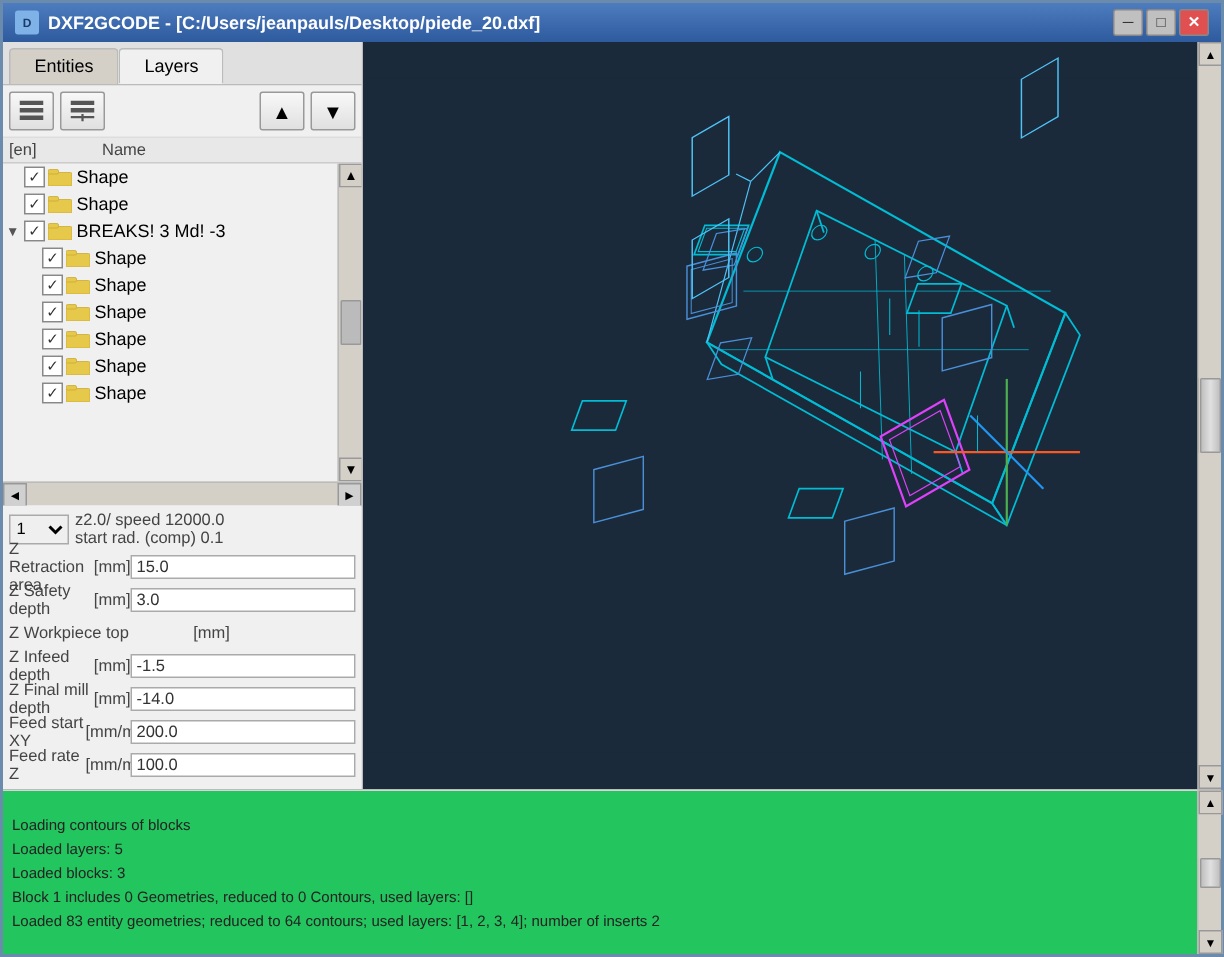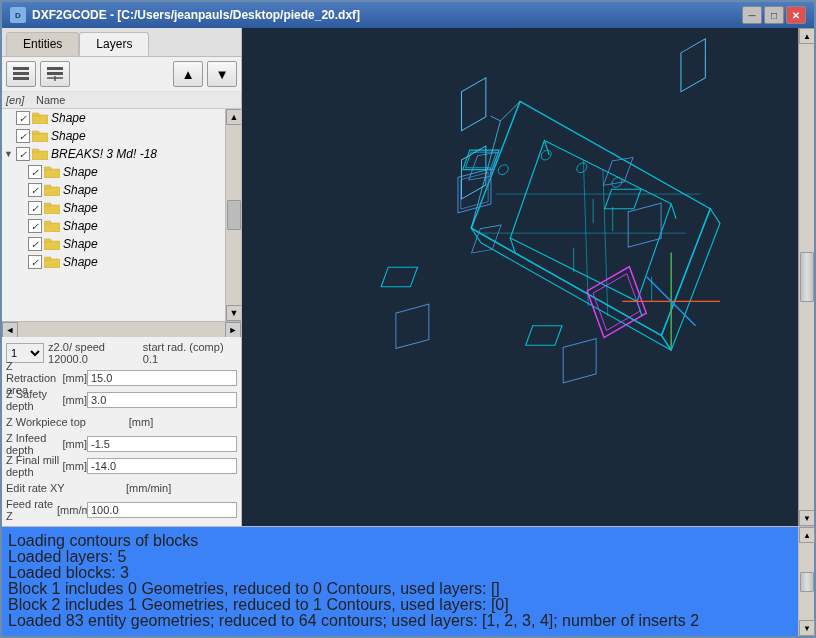--- a/index.html
+++ b/index.html
@@ -163,21 +163,21 @@
 
     
     .layer-tree-header {
       display: flex;
       padding: 2px 4px;
       background: #e8e8e8;
       border-bottom: 1px solid #ccc;
       font-size: 11px;
       color: #444;
     }
-    .layer-tree-header .col-en { width: 30px; font-style: italic; }
+    .layer-tree-header .col-en { width: 62px; }
     .layer-tree-header .col-name { flex: 1; }
 
     .tree-item {
       display: flex;
       align-items: center;
       padding: 1px 2px;
       height: 18px;
       font-size: 12px;
       cursor: pointer;
     }
@@ -195,21 +195,20 @@
       justify-content: center;
       font-size: 10px;
       flex-shrink: 0;
     }
     .tree-checkbox.checked::after { content: '✓'; color: #333; }
     .tree-item-label { font-size: 12px; color: #000; }
     .tree-content {
       flex: 1;
       overflow-y: scroll;
       overflow-x: hidden;
-      font-style: italic;
     }
 
     
     .params-section {
       background: #f0f0f0;
       padding: 4px;
       flex-shrink: 0;
     }
     .param-row {
       display: flex;
@@ -269,23 +268,23 @@
 
     
     .bottom-section {
       display: flex;
       height: 110px;
       border-top: 1px solid #bbb;
       flex-shrink: 0;
     }
     .status-content {
       flex: 1;
-      background: #3b82f6;
-      padding: 6px 6px;
-      font-size: 16px;
+      background: #22c55e;
+      padding: 16px 6px;
+      font-size: 10px;
       color: #222;
       overflow-y: auto;
     }
     .bottom-vscroll {
       width: 16px;
       background: #d4d0c8;
       border-left: 1px solid #bbb;
       display: flex;
       flex-direction: column;
     }
@@ -392,21 +391,21 @@
     </svg>
               <span class="tree-item-label">Shape</span>
             </div>
             <div class="tree-item">
               <span class="tree-expand" style="font-size:9px;color:#555;">▼</span>
               <span class="tree-checkbox checked"></span>
               <svg class="folder-icon" viewBox="0 0 16 12" style="margin-right:3px;flex-shrink:0;">
       <rect x="0" y="3" width="16" height="9" rx="1" fill="#e6c84a" stroke="#c8a830" stroke-width="0.5"></rect>
       <rect x="0" y="1" width="7" height="3" rx="1" fill="#e6c84a" stroke="#c8a830" stroke-width="0.5"></rect>
     </svg>
-              <span class="tree-item-label">BREAKS! 3 Md! -18</span>
+              <span class="tree-item-label">BREAKS! 3 Md! -3</span>
             </div>
             <div class="tree-item">
               <span class="tree-indent"></span>
               <span class="tree-expand" style="font-size:9px;color:#555;"></span>
               <span class="tree-checkbox checked"></span>
               <svg class="folder-icon" viewBox="0 0 16 12" style="margin-right:3px;flex-shrink:0;">
       <rect x="0" y="3" width="16" height="9" rx="1" fill="#e6c84a" stroke="#c8a830" stroke-width="0.5"></rect>
       <rect x="0" y="1" width="7" height="3" rx="1" fill="#e6c84a" stroke="#c8a830" stroke-width="0.5"></rect>
     </svg>
               <span class="tree-item-label">Shape</span>
@@ -476,21 +475,21 @@
         <div style="flex:1; background:#d4d0c8;"></div>
         <div style="width:16px; height:16px; background:#d0d0d0; border:1px solid #999; display:flex; align-items:center; justify-content:center; font-size:9px; cursor:pointer;">►</div>
       </div>
 
       <div class="params-section">
 
         <div class="speed-row">
           <select class="speed-select">
             <option>1</option>
           </select>
-          <div style="display:flex; flex-direction:row;">
+          <div style="display:flex; flex-direction:column;">
             <span class="speed-text">z2.0/ speed 12000.0</span>
             <span class="speed-text">start rad. (comp) 0.1</span>
           </div>
         </div>
 
         <div id="param-rows-container">
             <div class="param-row">
       <span class="param-label">Z Retraction area</span>
       <span class="param-unit">[mm]</span>
       <input class="param-value" type="text" value="15.0" style="">
@@ -508,22 +507,23 @@
       <span class="param-label">Z Infeed depth</span>
       <span class="param-unit">[mm]</span>
       <input class="param-value" type="text" value="-1.5" style="">
     </div>
             <div class="param-row">
       <span class="param-label">Z Final mill depth</span>
       <span class="param-unit">[mm]</span>
       <input class="param-value" type="text" value="-14.0" style="">
     </div>
             <div class="param-row">
-      <span class="param-label">Edit rate XY</span>
+      <span class="param-label">Feed start XY</span>
       <span class="param-unit">[mm/min]</span>
+      <input class="param-value" type="text" value="200.0" style="">
     </div>
             <div class="param-row">
       <span class="param-label">Feed rate Z</span>
       <span class="param-unit">[mm/min]</span>
       <input class="param-value" type="text" value="100.0" style="">
     </div>
           </div>
       </div>
     </div>
 
@@ -643,21 +643,20 @@
       </div>
     </div>
   </div>
 
   <div class="bottom-section">
     <div class="status-content" id="status-log">
         <div class="status-line">Loading contours of blocks</div>
         <div class="status-line">Loaded layers: 5</div>
         <div class="status-line">Loaded blocks: 3</div>
         <div class="status-line">Block 1 includes 0 Geometries, reduced to 0 Contours, used layers: []</div>
-        <div class="status-line">Block 2 includes 1 Geometries, reduced to 1 Contours, used layers: [0]</div>
         <div class="status-line">Loaded 83 entity geometries; reduced to 64 contours; used layers: [1, 2, 3, 4]; number of inserts 2</div>
       </div>
     <div class="bottom-vscroll" style="width:16px;">
       <div style="width:16px; height:16px; background:#d4d0c8; border:1px solid #999; display:flex; align-items:center; justify-content:center; font-size:8px; cursor:pointer;">▲</div>
       <div style="flex:1; background:#d4d0c8;"></div>
       <div style="width:14px; height:20px; background:linear-gradient(to right,#c0c0c0,#e0e0e0,#c0c0c0); border:1px solid #999; margin:0 auto; border-radius:1px;"></div>
       <div style="flex:1;"></div>
       <div style="width:16px; height:16px; background:#d4d0c8; border:1px solid #999; display:flex; align-items:center; justify-content:center; font-size:8px; cursor:pointer;">▼</div>
     </div>
   </div>

